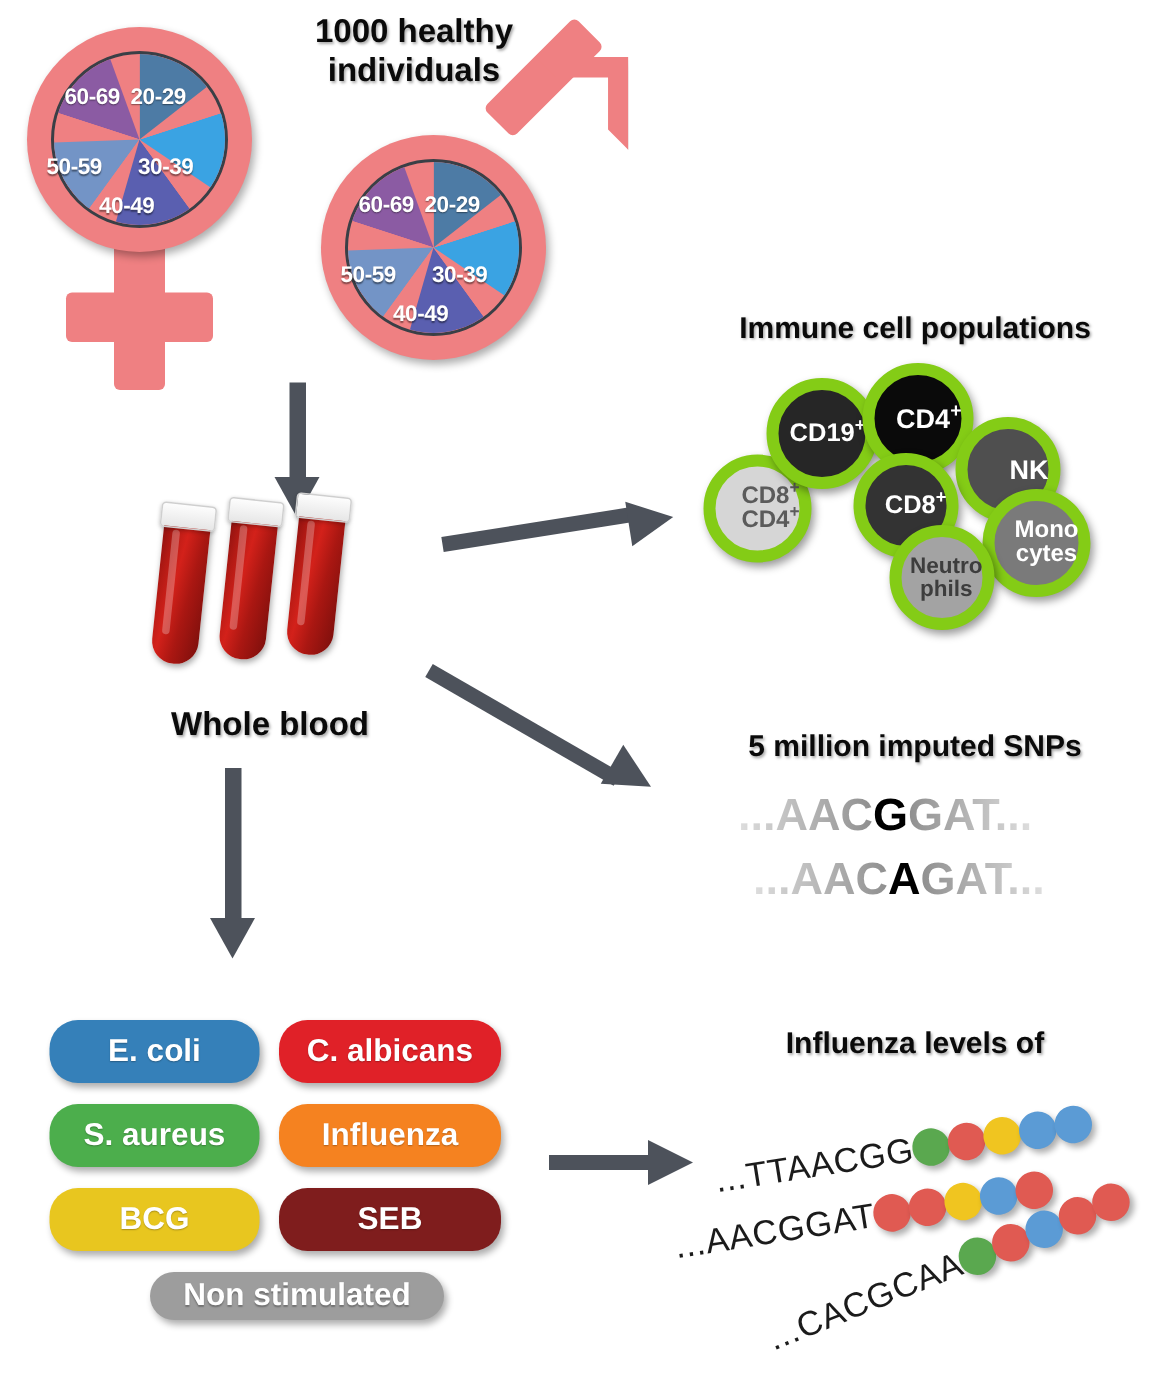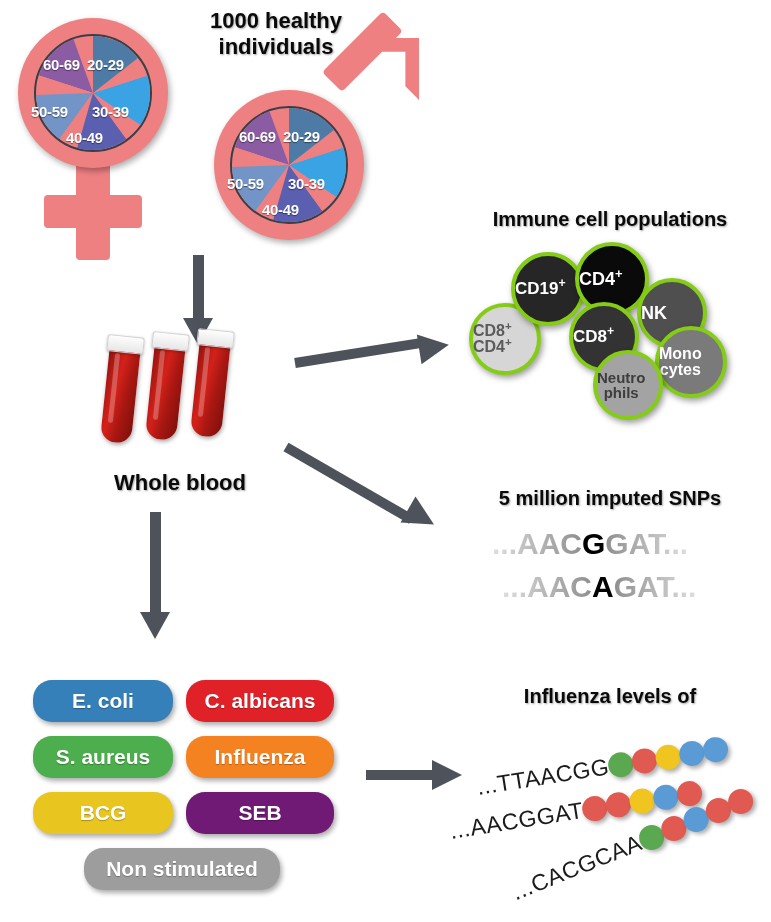--- a/index.html
+++ b/index.html
@@ -40,23 +40,23 @@
                   #aa1712 62%,#7c0f0c 100%);
        box-shadow:1px 2px 4px rgba(0,0,0,.35);}
   .tube .gloss{position:absolute;top:18px;left:7px;width:5px;height:70px;
        border-radius:3px;background:rgba(255,255,255,.26);}
   .tube .cap{position:absolute;top:0;left:-2px;width:37px;height:17px;
        border-radius:3px;background:linear-gradient(#fdfdfd,#e6e6e6);
        border:1px solid #cfcfcf;box-sizing:border-box;
        box-shadow:0 1px 3px rgba(0,0,0,.28);}
 
   
-  .cell{position:absolute;border-radius:50%;border:4px solid #84cc16;
+  .cell{position:absolute;border-radius:50%;border:8px solid #84cc16;
         box-sizing:border-box;display:flex;align-items:center;
-        justify-content:flex-start;text-align:center;font-weight:bold;
+        justify-content:flex-end;text-align:center;font-weight:bold;
         line-height:1.02;box-shadow:2px 3px 6px rgba(0,0,0,.4);}
   .cell span{display:block;}
   .sup{font-size:.72em;vertical-align:super;line-height:0;}
 
   
   .snprow{position:absolute;white-space:nowrap;font-weight:bold;
           font-family:"Liberation Sans","DejaVu Sans",sans-serif;}
   .snprow b{font-weight:bold;color:#000;}
 
   
@@ -231,23 +231,23 @@
   <span style="background:linear-gradient(90deg,#dedede,#8f8f8f);-webkit-background-clip:text;background-clip:text;color:transparent;">...AAC</span><b>A</b><span style="background:linear-gradient(90deg,#8f8f8f,#dedede);-webkit-background-clip:text;background-clip:text;color:transparent;">GAT...</span>
 </div>
 
 <div class="pill" style="left:33px;top:680px;width:140px;height:42px;background:#3580b9;font-size:21px;">E. coli</div>
 <div class="pill" style="left:186px;top:680px;width:148px;height:42px;background:#e02128;font-size:21px;">C. albicans</div>
 
 <div class="pill" style="left:33px;top:736px;width:140px;height:42px;background:#4cae4c;font-size:21px;">S. aureus</div>
 <div class="pill" style="left:186px;top:736px;width:148px;height:42px;background:#f58220;font-size:21px;">Influenza</div>
 
 <div class="pill" style="left:33px;top:792px;width:140px;height:42px;background:#e8c61f;font-size:21px;">BCG</div>
-<div class="pill" style="left:186px;top:792px;width:148px;height:42px;background:#701a75;font-size:21px;">SEB</div>
-
-<div class="pill" style="left:84px;top:848px;width:196px;height:42px;background:#9d9d9d;font-size:21px;">Non stimulated</div>
+<div class="pill" style="left:186px;top:792px;width:148px;height:42px;background:#7f1d1d;font-size:21px;">SEB</div>
+
+<div class="pill" style="left:100px;top:848px;width:196px;height:32px;background:#9d9d9d;font-size:21px;">Non stimulated</div>
 
 <div class="arrow" style="left:366px;top:758px;width:110px;height:34px;">
   <div class="shaft" style="left:0;top:12px;width:70px;height:10px;"></div>
   <div class="head3" style="left:66px;top:2px;
        border-top:15px solid transparent;border-bottom:15px solid transparent;
        border-left:30px solid #4d525b;"></div>
 </div>
 
 <div class="head" style="left:455px;top:685px;width:310px;font-size:20px;">
   <div>Influenza levels of</div>

